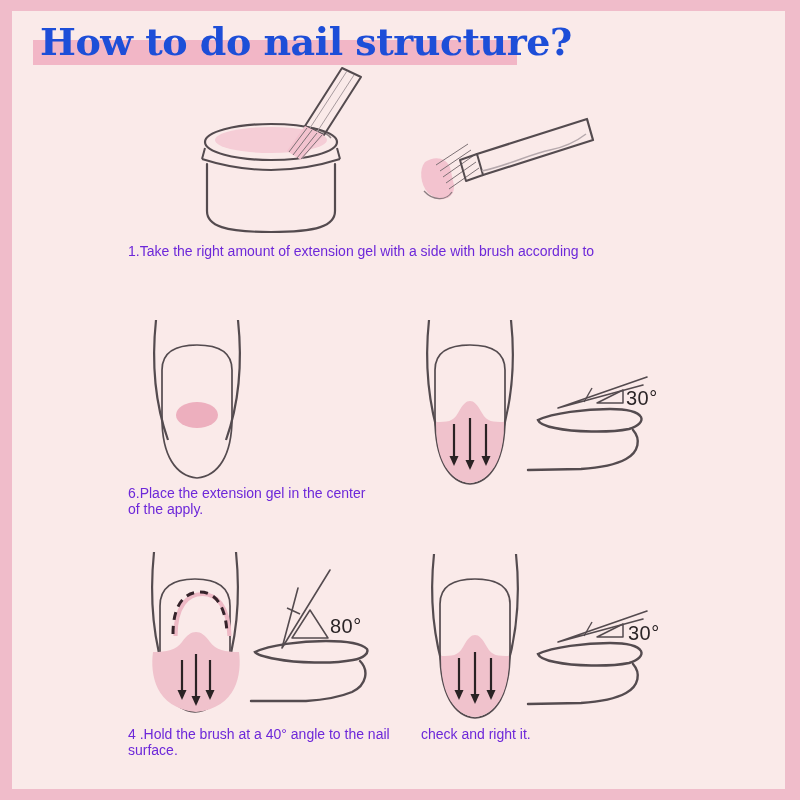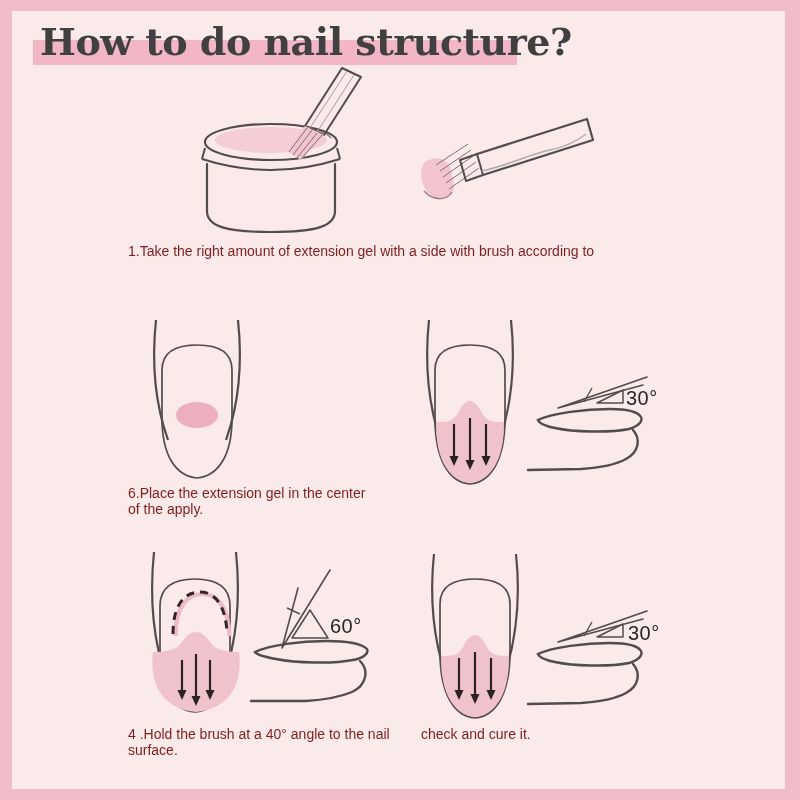--- a/index.html
+++ b/index.html
@@ -3,23 +3,23 @@
 <meta charset="utf-8">
 <style>
   html,body{margin:0;padding:0;background:#f0bcca;}
   .canvas{position:relative;width:800px;height:800px;background:#f0bcca;overflow:hidden;
           font-family:"Liberation Sans",sans-serif;color:#2b2527;}
   .panel{position:absolute;left:12px;top:11px;width:773px;height:778px;background:#faeae9;}
   .abs{position:absolute;}
   .title-wrap{position:absolute;left:33px;top:20px;width:520px;height:56px;}
   .title-bar{position:absolute;left:0;top:20px;width:484px;height:25px;background:#f2b6c6;}
   .title-text{position:absolute;left:7px;top:0;font-family:"DejaVu Serif","Liberation Serif",serif;
-              font-weight:700;font-size:38px;line-height:44px;letter-spacing:-0.5px;color:#404040;
+              font-weight:700;font-size:38px;line-height:44px;letter-spacing:-0.5px;color:#1d4ed8;
               white-space:nowrap;}
-  .caption{position:absolute;font-size:14px;line-height:16px;letter-spacing:0;color:#7f1d1d;}
+  .caption{position:absolute;font-size:14px;line-height:16px;letter-spacing:0;color:#6d28d9;}
   .caption div{white-space:nowrap;}
   .angle{position:absolute;font-size:20px;color:#2b2527;letter-spacing:0.5px;}
   svg{position:absolute;overflow:visible;}
   .ln{stroke:#544b4f;fill:none;}
 </style>
 </head>
 <body>
 
 <div class="canvas">
   <div class="panel"></div>
@@ -103,21 +103,21 @@
     </g>
   </svg>
 
   <svg class="abs" style="left:248px;top:548px" width="135" height="165" viewBox="0 0 135 165">
     <path d="M 7 104 C 22 97 52 93 78 93 C 100 93 114 96 119 101 C 121 105 116 110 105 112 C 85 116 48 115 28 111 C 17 109 9 107 7 104 Z" fill="#faeae9" class="ln" stroke-width="2.4"></path>
     <path d="M 112 113 C 121 122 119 137 104 144 C 92 149 74 152 58 153 L 3 153" class="ln" stroke-width="2.4" stroke-linecap="round"></path>
     <path d="M 34 100 L 50 40 M 34 100 L 82 22" class="ln" stroke-width="1.6" stroke-linecap="round"></path>
     <path d="M 39 60 L 52 66" class="ln" stroke-width="1.4"></path>
     <path d="M 62 62 L 80 90 L 44 90 Z" class="ln" stroke-width="1.5" stroke-linejoin="round"></path>
   </svg>
-  <span class="angle" style="left:330px;top:615px">60°</span>
+  <span class="angle" style="left:330px;top:615px">80°</span>
 
   <svg class="abs" style="left:425px;top:552px" width="100" height="190" viewBox="0 0 100 190">
     <path d="M 9 2 C 5 40 6 80 21 125" class="ln" stroke-width="2.2"></path>
     <path d="M 91 2 C 95 40 94 80 79 125" class="ln" stroke-width="2.2"></path>
     <path d="M 15 52 C 15 34 29 27 50 27 C 71 27 85 34 85 52 L 85 100 C 85 142 71 164 50 166 C 29 164 15 142 15 100 Z" class="ln" stroke-width="1.7"></path>
     <path d="M 16 104 C 27 104 33 104 38 95 C 43 86 46 83 50 83 C 54 83 57 86 62 95 C 67 104 73 104 84 104 L 84 106 C 84 143 70 163 50 165 C 30 163 16 143 16 106 Z" fill="#f0c2cc"></path>
     <g stroke="#2a2224" stroke-width="2.2" fill="#2a2224">
       <path d="M 34 106 L 34 138"></path>
         <path d="M 29.5 138 L 38.5 138 L 34 148 Z" stroke-width="0"></path>
       <path d="M 50 100 L 50 142"></path>
@@ -141,15 +141,15 @@
   </div>
   <div class="caption" style="left:128px;top:485px">
     <div>6.Place the extension gel in the center</div>
     <div>of the apply.</div>
   </div>
   <div class="caption" style="left:128px;top:726px">
     <div>4 .Hold the brush at a 40° angle to the nail</div>
     <div>surface.</div>
   </div>
   <div class="caption" style="left:421px;top:726px">
-    <div>check and cure it.</div>
+    <div>check and right it.</div>
   </div>
 </div>
 
 </body></html>

